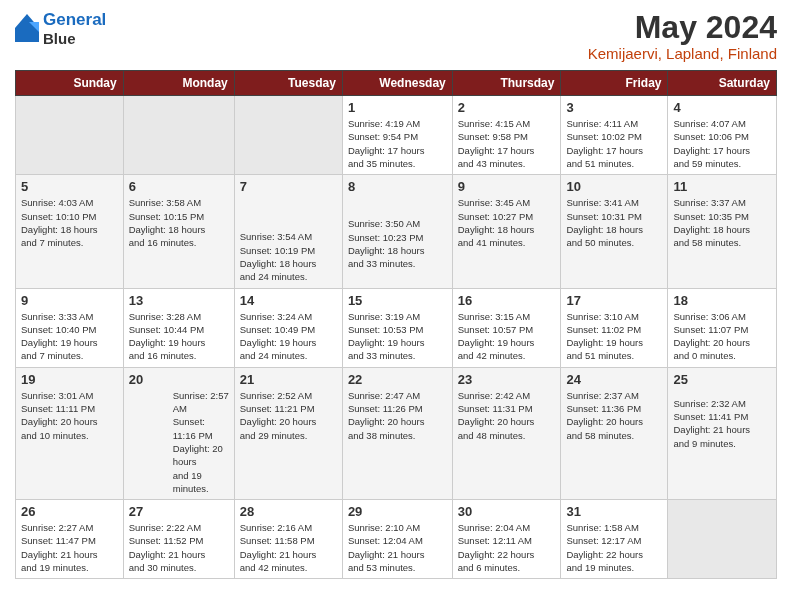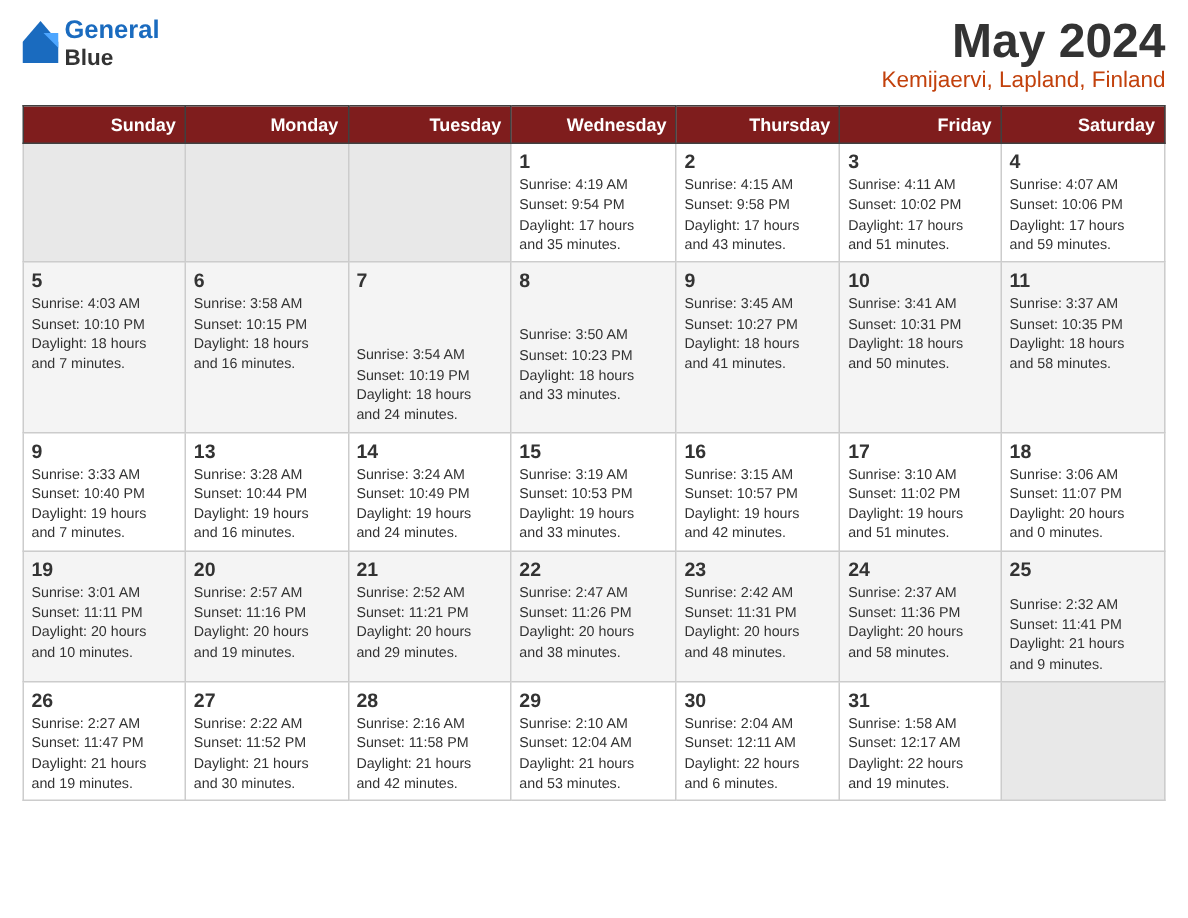--- a/index.html
+++ b/index.html
@@ -263,21 +263,21 @@
         <tr>
           <td>
             <span class="day-num">19</span>
             <div class="day-info" style="white-space: pre-line;">Sunrise: 3:01 AM
 Sunset: 11:11 PM
 Daylight: 20 hours
 and 10 minutes.</div>
           </td>
           <td>
             <span class="day-num">20</span>
-            <div class="day-info" style="white-space: pre-line;">Sunrise: 2:57 AM
+            <div class="day-info" style="white-space: pre-line; margin-left: 44px;">Sunrise: 2:57 AM
 Sunset: 11:16 PM
 Daylight: 20 hours
 and 19 minutes.</div>
           </td>
           <td>
             <span class="day-num">21</span>
             <div class="day-info" style="white-space: pre-line;">Sunrise: 2:52 AM
 Sunset: 11:21 PM
 Daylight: 20 hours
 and 29 minutes.</div>

